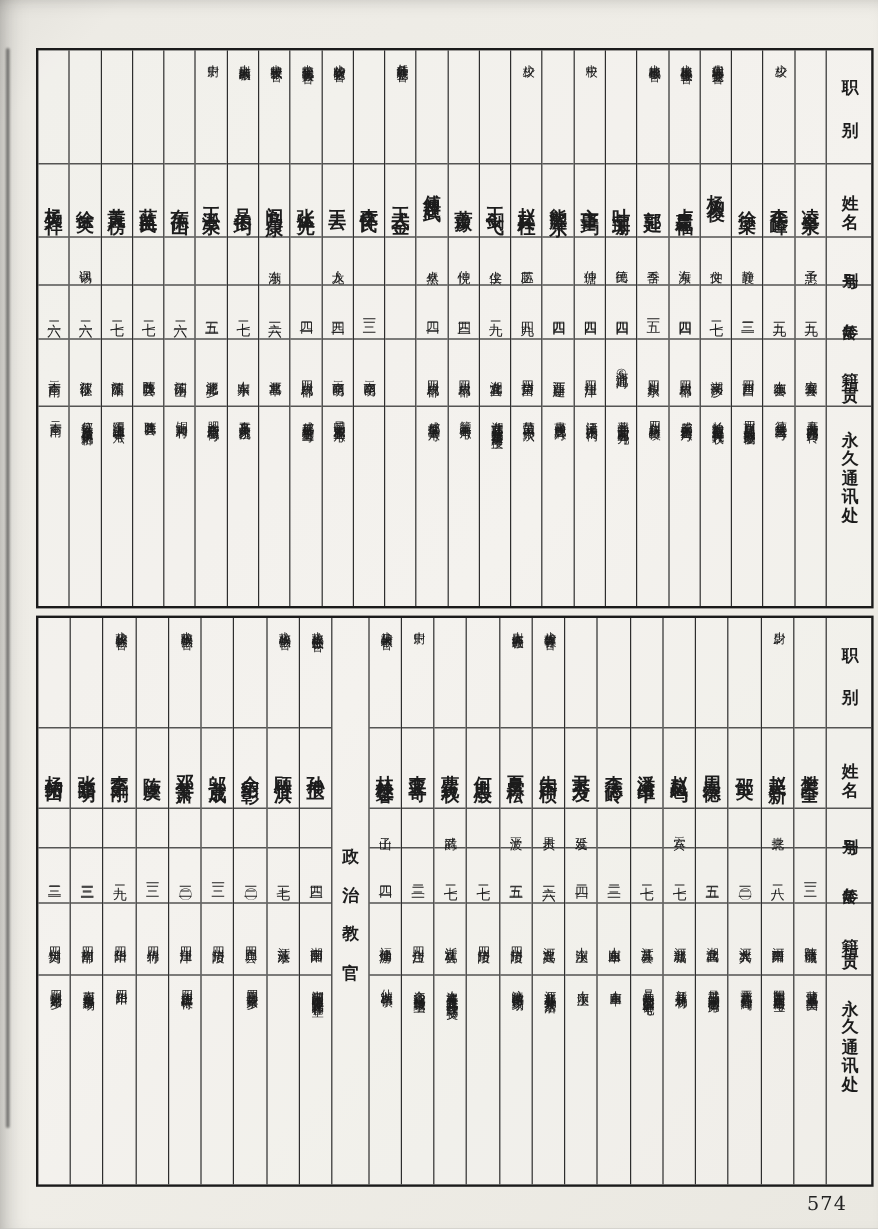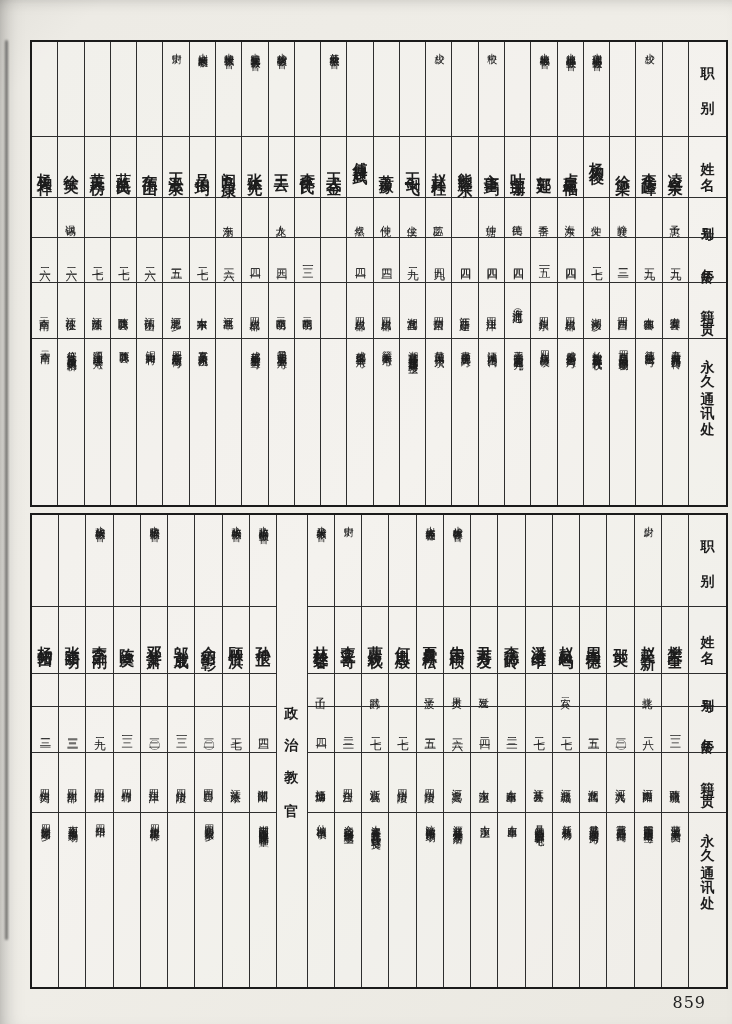--- a/index.html
+++ b/index.html
@@ -1101,14 +1101,14 @@
           <span>三二</span>
         </div>
         <div class="cell c-native">
           <span>四川犍为</span>
         </div>
         <div class="cell c-address">
           <span>四川犍为孝姑乡</span>
         </div>
       </div>
     </div>
-  <div class="page-number">859</div>
+  <div class="page-number">574</div>
 </div>
 
 </body></html>

